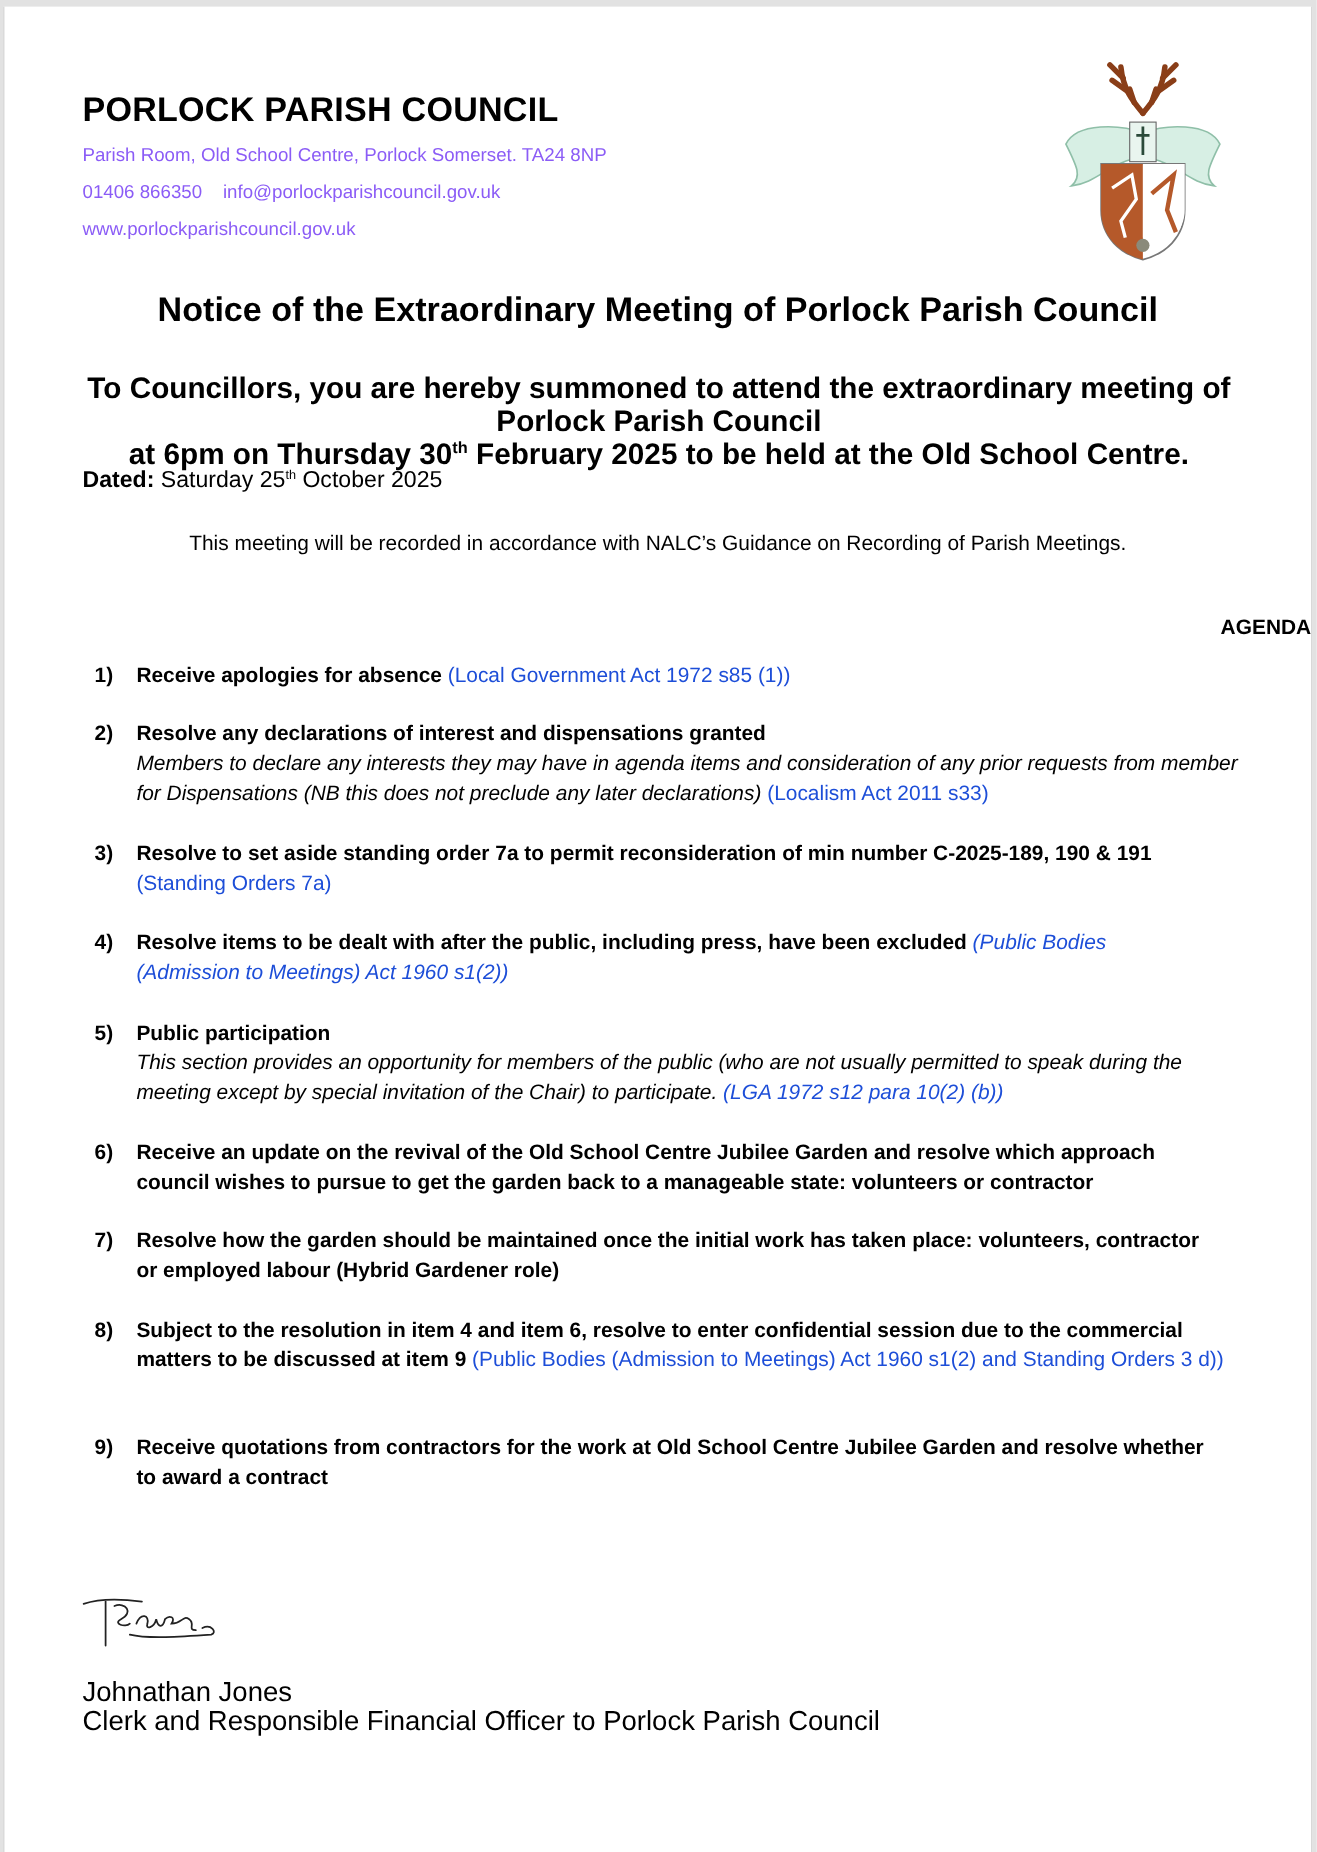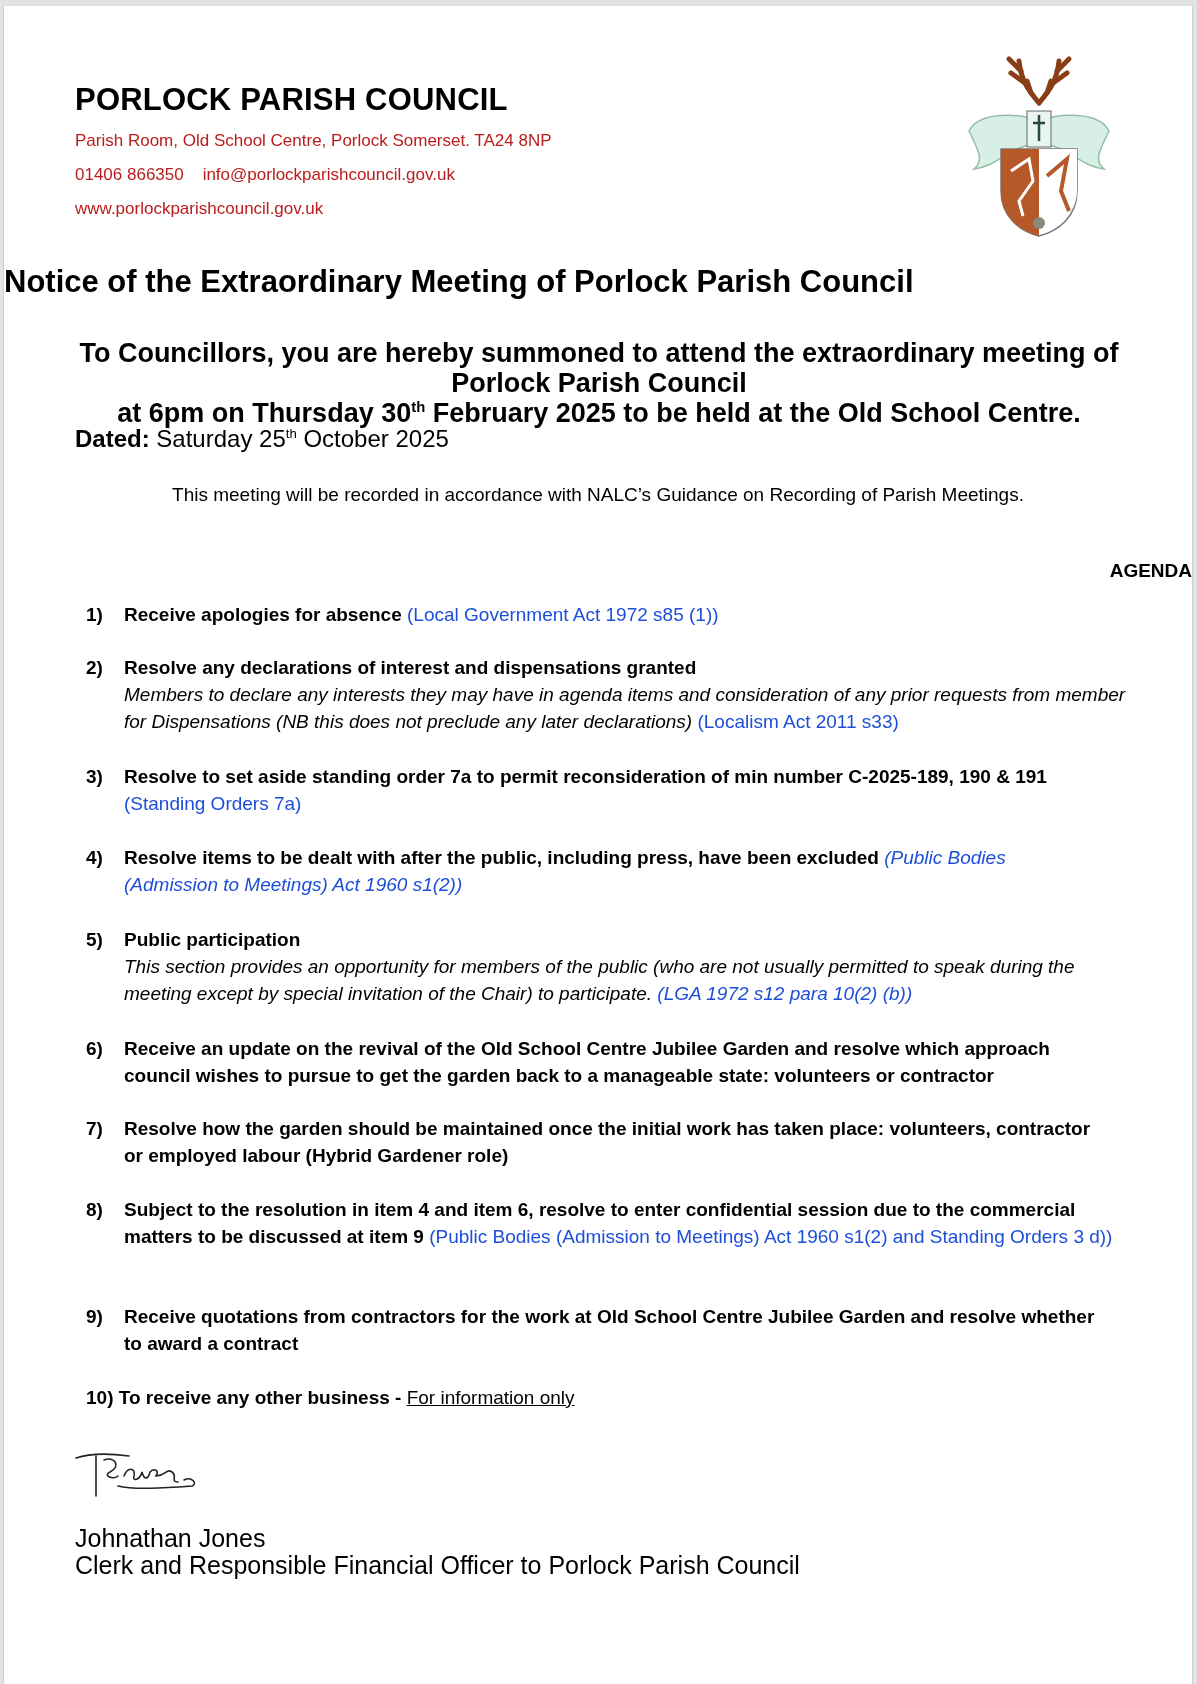--- a/index.html
+++ b/index.html
@@ -11,25 +11,25 @@
   }
   .page {
     position: absolute; left: 3px; top: 6px;
     width: 1188px; height: 1678px;
     background: #fff;
     border-left: 1px solid #cfcfcf;
     border-right: 1px solid #cfcfcf;
   }
   .abs { position: absolute; }
   .org-name { left: 71px; top: 76px; font-size: 31px; font-weight: bold; letter-spacing: 0.2px; }
-  .contact { left: 71px; font-size: 17px; color: #b91c1c; }
+  .contact { left: 71px; font-size: 17px; color: #8b5cf6; }
   .crest { left: 945px; top: 45px; width: 180px; height: 190px; }
-  .title { left: 0; width: 1188px; top: 258px; text-align: left; font-size: 31px; font-weight: bold; }
+  .title { left: 0; width: 1188px; top: 258px; text-align: center; font-size: 31px; font-weight: bold; }
   .summons { left: 60px; width: 1070px; top: 332px; text-align: center; font-size: 27px; font-weight: bold; line-height: 30px; }
-  .dated { left: 71px; top: 419px; font-size: 24px; }
+  .dated { left: 71px; top: 419px; font-size: 21px; }
   .notice { left: 0; width: 1188px; top: 474px; text-align: center; font-size: 19px; line-height: 29px; }
   .agenda-h { left: 0; width: 1188px; top: 554px; text-align: right; font-size: 19px; font-weight: bold; }
   sup { font-size: 0.55em; vertical-align: super; line-height: 0; }
   .item { position: absolute; left: 82px; width: 1040px; font-size: 19px; line-height: 27px; }
   .item .num { position: absolute; left: 0; top: 0; font-weight: bold; }
   .item .body { margin-left: 38px; }
   .item .head { font-weight: bold; }
   .ref { color: #1d4ed8; font-weight: normal; }
   .ital { font-style: italic; }
   .underline { text-decoration: underline; font-weight: normal; }
@@ -135,23 +135,20 @@
   <div class="item" style="top:1190px">
     <span class="num">8)</span>
     <div class="body" style="width:990px"><span class="head">Subject to the resolution in item 4 and item 6, resolve to enter confidential session due to the commercial matters to be discussed at item 9</span><span class="ref"> (Public Bodies (Admission to Meetings) Act 1960 s1(2) and Standing Orders 3 d))</span></div>
   </div>
 
   <div class="item" style="top:1297px">
     <span class="num">9)</span>
     <div class="body head" style="width:990px">Receive quotations from contractors for the work at Old School Centre Jubilee Garden and resolve whether to award a contract</div>
   </div>
 
-  <div class="item" style="top:1378px">
-    <div><span class="head">10)</span> <span class="head">To receive any other business - </span><span class="underline">For information only</span></div>
-  </div>
 
   <svg class="abs sig" viewBox="0 0 130 60">
     <g fill="none" stroke="#222" stroke-width="1.6" stroke-linecap="round">
       <path d="M2 12 C20 6 40 8 55 10"></path>
       <path d="M22 10 V50"></path>
       <path d="M30 14 C40 10 48 20 36 26 C28 30 40 34 44 30"></path>
       <path d="M44 40 C60 44 90 42 118 40 C124 38 118 30 110 34"></path>
       <path d="M50 30 C54 20 62 22 60 30 C58 36 66 34 68 26 C70 34 74 34 76 26 C80 22 86 24 82 30 C92 30 92 22 98 26 C104 30 96 36 104 36"></path>
     </g>
   </svg>

